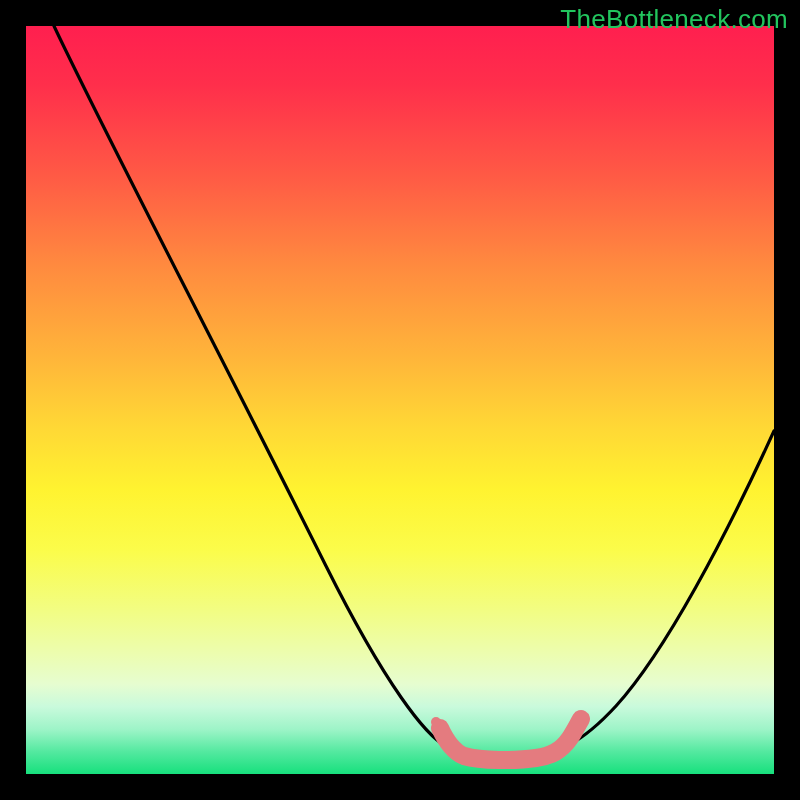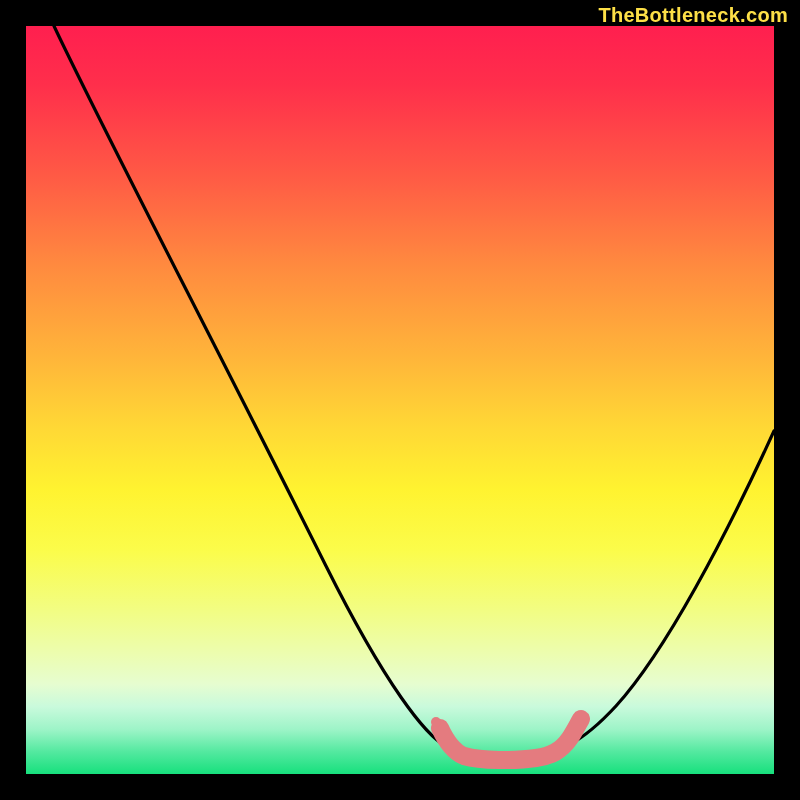--- a/index.html
+++ b/index.html
@@ -8,23 +8,23 @@
     height: 800px;
     background: #000;
     position: relative;
     overflow: hidden;
     font-family: Arial, Helvetica, sans-serif;
   }
   .watermark {
     position: absolute;
     top: 4px;
     right: 12px;
-    color: #fde047;
-    font-size: 20px;
-    font-weight: 700;
+    color: #22c55e;
+    font-size: 26px;
+    font-weight: 400;
     letter-spacing: 0.3px;
     z-index: 10;
   }
   .plot-area {
     position: absolute;
     left: 26px;
     top: 26px;
     width: 748px;
     height: 748px;
     overflow: hidden;

